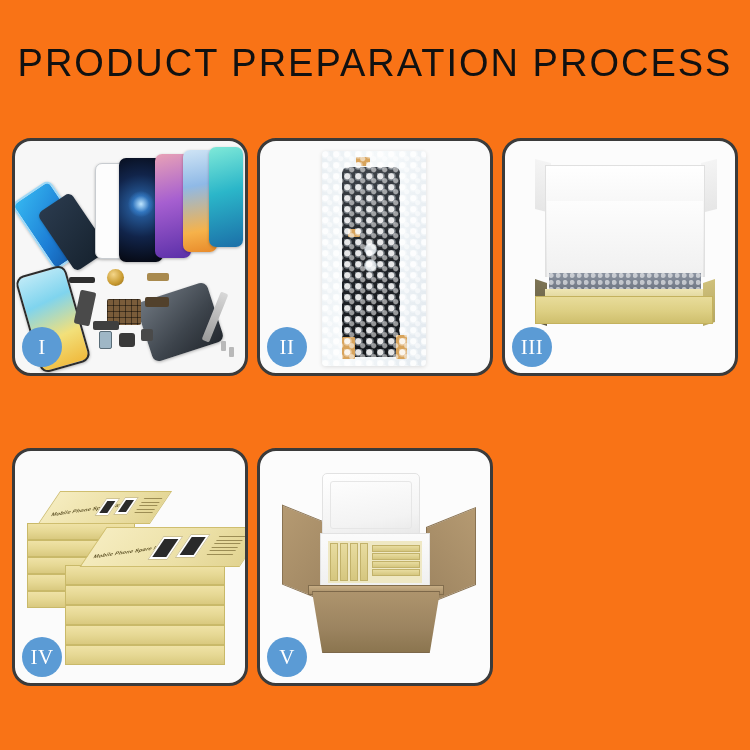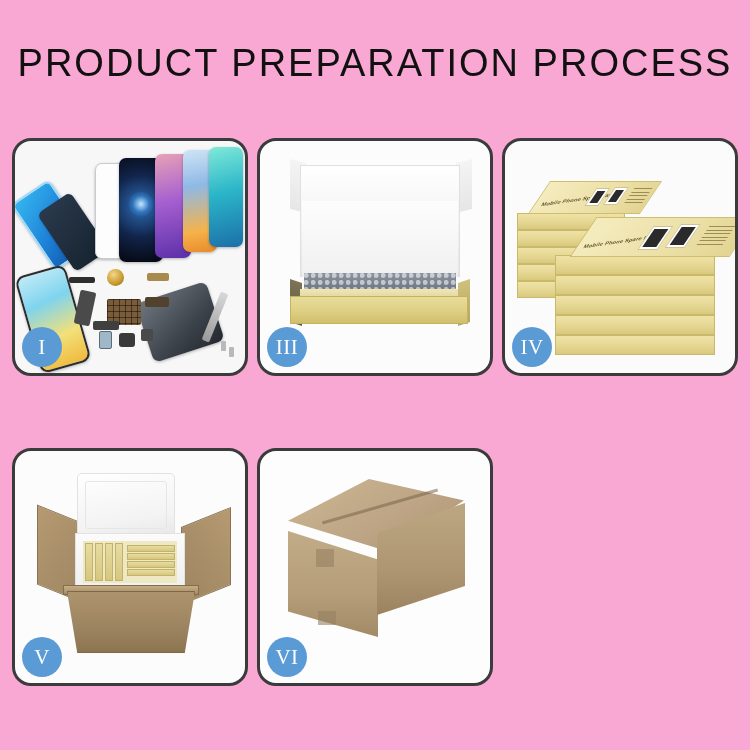--- a/index.html
+++ b/index.html
@@ -2,21 +2,21 @@
 <html><head>
 <meta charset="utf-8">
 <style>
   * { box-sizing: border-box; margin: 0; padding: 0; }
   html, body {
     width: 750px; height: 750px;
     background: #ffffff;
     font-family: "Liberation Sans", sans-serif;
     overflow: hidden;
   }
-  .page { position: relative; width: 750px; height: 750px; background: #f9a8d4; }
+  .page { position: relative; width: 750px; height: 750px; background: #f97316; }
 
   
   .header { position: absolute; top: 0; left: 0; width: 750px; text-align: center; }
   .title {
     font-size: 38px; font-weight: 400; letter-spacing: 2.0px;
     color: #111; line-height: 1; padding-top: 44px;
     font-family: "Liberation Sans", sans-serif;
   }
   .subtitle {
     font-size: 15.5px; font-weight: 400; color: #1a1a1a;
@@ -351,20 +351,38 @@
         <div class="part flex6"></div>
         <div class="part flex7"></div>
         <div class="part flex8"></div>
         <div class="screwdriver"></div>
         <div class="screw" style="left:206px;top:200px;"></div>
         <div class="screw" style="left:214px;top:206px;"></div>
       </div>
       <div class="badge">I</div>
     </div>
 
+    <div class="panel p2">
+      <div class="scene">
+        <div class="bagwrap">
+          <div class="bag"></div>
+          <div class="lcd"></div>
+          <div class="lcd-tail"></div>
+          <div class="lcd-dot"></div>
+          <div class="lcd-dot lcd-dot2"></div>
+          <div class="tape t1"></div>
+          <div class="tape t2"></div>
+          <div class="tape t3"></div>
+          <div class="tape t4"></div>
+          <div class="bubbles"></div>
+          <div class="bubbles2"></div>
+        </div>
+      </div>
+      <div class="badge">II</div>
+    </div>
 
     <div class="panel p3">
       <div class="scene">
         <div class="b3-lid-l"></div>
         <div class="b3-lid-r"></div>
         <div class="b3-lid"></div>
         <div class="b3-foam"></div>
         <div class="b3-fill"></div>
         <div class="b3-side-l"></div>
         <div class="b3-side-r"></div>
@@ -442,26 +460,15 @@
           <div class="bar" style="left:44px; top:12px; width:48px; height:7px;"></div>
           <div class="bar" style="left:44px; top:20px; width:48px; height:7px;"></div>
           <div class="bar" style="left:44px; top:28px; width:48px; height:7px;"></div>
         </div>
         <div class="v-rim"></div>
         <div class="v-body"></div>
       </div>
       <div class="badge">V</div>
     </div>
 
-    <div class="panel p6">
-      <div class="scene">
-        <div class="c-top"></div>
-        <div class="c-seam"></div>
-        <div class="c-left"></div>
-        <div class="c-right"></div>
-        <div class="c-tab c-tab1"></div>
-        <div class="c-tab c-tab2"></div>
-      </div>
-      <div class="badge">VI</div>
-    </div>
 
   </div>
 </div>
 
 </body></html>

